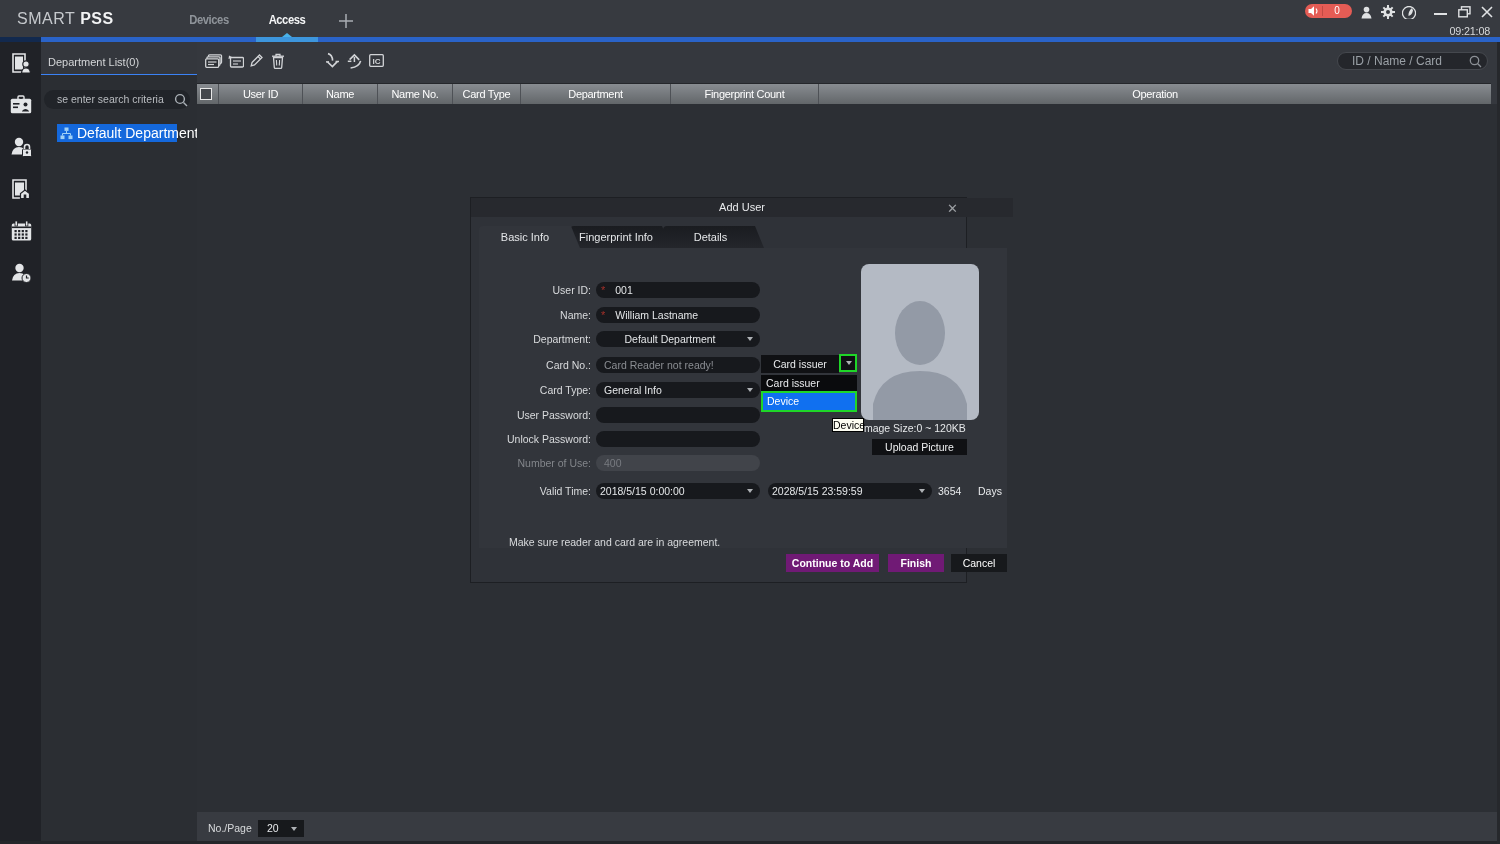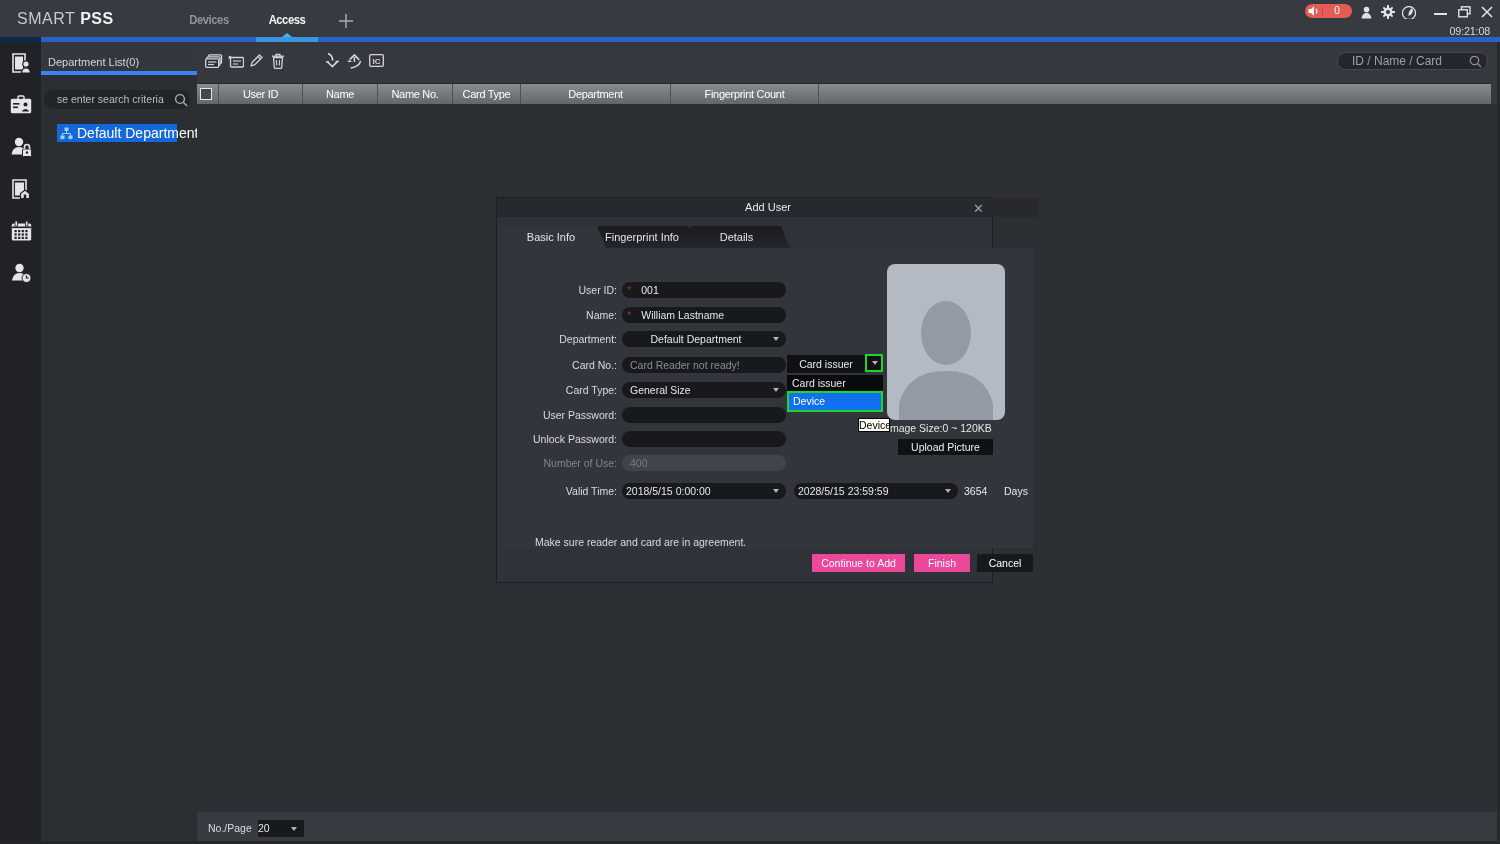--- a/index.html
+++ b/index.html
@@ -13,42 +13,42 @@
 .navtab { top:13px; font-size:12.5px; font-weight:bold; color:#8f949a; letter-spacing:-0.5px; width:80px; text-align:center; transform:scaleX(0.9); }
 #blueline { left:0; top:37px; width:1500px; height:5px; background:#2a63c8; }
 #blueline .railseg { position:absolute; left:0; top:0; width:41px; height:5px; background:#12294e; }
 #blueline .hiseg { position:absolute; left:256px; top:0; width:62px; height:5px; background:#3d96dd; }
 #blueline .notch { position:absolute; left:282px; top:-4px; width:0; height:0; border-left:5px solid transparent; border-right:5px solid transparent; border-bottom:4px solid #49b2e8; }
 #clock { right:10px; top:25px; font-size:10.8px; letter-spacing:-0.2px; color:#d7d9db; }
 
 #rail { left:0; top:42px; width:41px; height:802px; background:#202227; }
 
 #lpanel { left:41px; top:42px; width:156px; height:802px; background:#2b2e33; }
-#lphead { left:41px; top:42px; width:156px; height:33px; background:#34373d; border-bottom:4px solid #3b82f6; color:#d4d6d8; font-size:11px; line-height:40px; padding-left:7px; }
+#lphead { left:41px; top:42px; width:156px; height:33px; background:#34373d; border-bottom:1px solid #3b82f6; color:#d4d6d8; font-size:11px; line-height:40px; padding-left:7px; }
 #lpsearch { left:44px; top:90px; width:146px; height:19px; background:#212429; border-radius:10px; color:#b9bcc0; font-size:10.5px; line-height:19px; padding-left:13px; }
 #deptsel { left:57px; top:124px; width:120px; height:18px; background:#1468dc; color:#ffffff; font-size:12px; line-height:18px; }
 
 #main { left:197px; top:42px; width:1303px; height:802px; background:#35383e; }
 #tbody { left:197px; top:104px; width:1303px; height:708px; background:#2c2f34; }
 #thead { left:197px; top:84px; width:1294px; height:20px; background:linear-gradient(#888c91,#626669); display:flex; box-shadow:0 -1px 0 #25272b; }
 #thead .c { border-right:1px solid #4e5156; color:#ffffff; font-size:11px; letter-spacing:-0.3px; text-align:center; line-height:20px; }
 #botbar { left:197px; top:812px; width:1303px; height:29px; background:#383b41; }
 #botstrip { left:0px; top:841px; width:1500px; height:3px; background:#24262a; }
 #srch { left:1337px; top:52px; width:151px; height:18px; background:#24262b; border:1px solid #45484e; border-radius:10px; color:#9aa0a6; font-size:12px; line-height:16px; padding-left:14px; }
 
-#dlg { left:496px; top:197px; width:497px; height:386px; background:#2f3238; border:1px solid #1d1f23; }
+#dlg { left:470px; top:197px; width:497px; height:386px; background:#2f3238; border:1px solid #1d1f23; }
 #dlgtitle { left:0; top:0; width:542px; height:19px; background:#27292e; color:#e8eaec; font-size:11px; text-align:center; line-height:19px; }
 #dlgpanel { left:8px; top:50px; width:528px; height:300px; background:#32353b; }
 .tab { top:28px; height:22px; font-size:11px; color:#e4e6e8; line-height:22px; text-align:center; }
 .field { background:#17191d; height:16px; color:#e4e6e8; font-size:10.5px; line-height:16px;border-radius:8px; }
 .lbl { color:#d9dbdd; font-size:10.5px; height:16px; line-height:16px; text-align:right; }
 .ast { color:#a33029; font-size:11px; }
 .caret { position:absolute; right:7px; top:6px; width:0; height:0; border-left:3.5px solid transparent; border-right:3.5px solid transparent; border-top:4px solid #aeb1b5; }
 .btn { height:18px; font-size:10.5px; color:#ffffff; text-align:center; line-height:18px; }
-.blue { background:#ec4899; }
+.blue { background:#701a75;font-weight:bold; }
 .dark { background:#17191c; }
 </style>
 </head>
 <body>
 <div id="stage">
   <div class="abs" id="topbar"></div>
   <div class="abs" id="logo">SMART&nbsp;<b>PSS</b></div>
   <div class="abs navtab" style="left:169px;">Devices</div>
   <div class="abs navtab" style="left:247px;color:#f5f6f7;">Access</div>
   <svg class="abs" style="left:339px;top:14px;" width="14" height="14" viewBox="0 0 14 14">
@@ -217,28 +217,29 @@
       <line x1="8.8" y1="8.8" x2="12" y2="12" stroke="#8c9096" stroke-width="1.3"></line>
     </svg>
   <div class="abs" id="thead">
     <div class="c" style="width:22px;"></div>
     <div class="c" style="width:84px;">User ID</div>
     <div class="c" style="width:75px;">Name</div>
     <div class="c" style="width:75px;">Name No.</div>
     <div class="c" style="width:68px;">Card Type</div>
     <div class="c" style="width:150px;">Department</div>
     <div class="c" style="width:148px;">Fingerprint Count</div>
+    <div class="c" style="flex:1;border-right:none;">Operation</div>
   </div>
   <div class="abs" id="chk" style="left:200px;top:88px;width:12px;height:12px;border:1px solid #e8e8e8;background:#44474c;"></div>
   <div class="abs" id="srch">ID / Name / Card</div>
   <div class="abs" id="botbar"></div>
   <div class="abs" id="botstrip"></div>
   <div class="abs" style="left:1497px;top:42px;width:3px;height:802px;background:#26282c;"></div>
   <div class="abs" style="left:208px;top:822px;color:#d8dadc;font-size:10.5px;">No./Page</div>
-  <div class="abs" style="left:258px;top:820px;width:46px;height:17px;background:#17191c;color:#e8eaec;font-size:10.5px;line-height:17px;">20<span class="caret" style="top:7px;border-left-width:3px;border-right-width:3px;"></span></div>
+  <div class="abs" style="left:258px;top:820px;width:46px;height:17px;background:#17191c;color:#e8eaec;font-size:10.5px;line-height:17px;padding-left:9px;">20<span class="caret" style="top:7px;border-left-width:3px;border-right-width:3px;"></span></div>
 
   <div class="abs" id="dlg">
     <div class="abs" id="dlgtitle">Add User</div>
     <div class="abs" style="right:8px;top:3px;color:#9da0a4;font-size:13px;">✕</div>
     <div class="abs" style="left:192px;top:28px;width:101px;height:22px;background:linear-gradient(#1a1c20,#24262b);border-radius:4px 0 0 0;clip-path:polygon(0 0, 92px 0, 101px 22px, 0 22px);"></div>
     <div class="abs" style="left:99px;top:28px;width:101px;height:22px;background:linear-gradient(#1a1c20,#24262b);border-radius:4px 0 0 0;clip-path:polygon(0 0, 92px 0, 101px 22px, 0 22px);"></div>
     <div class="abs" style="left:8px;top:28px;width:101px;height:22px;background:#32353b;border-radius:4px 0 0 0;clip-path:polygon(0 0, 92px 0, 101px 22px, 0 22px);"></div>
     <div class="abs tab" style="left:8px;top:28px;width:92px;">Basic Info</div>
     <div class="abs tab" style="left:100px;top:28px;width:90px;">Fingerprint Info</div>
     <div class="abs tab" style="left:192px;top:28px;width:95px;">Details</div>
@@ -246,21 +247,21 @@
 
     <div class="abs lbl" style="left:0px;top:84px;width:120px;">User ID:</div>
     <div class="abs field" style="left:125px;top:84px;width:164px;"><span class="ast" style="margin-left:5px;">*</span><span style="margin-left:10px;">001</span></div>
     <div class="abs lbl" style="left:0px;top:109px;width:120px;">Name:</div>
     <div class="abs field" style="left:125px;top:109px;width:164px;"><span class="ast" style="margin-left:5px;">*</span><span style="margin-left:10px;">William Lastname</span></div>
     <div class="abs lbl" style="left:0px;top:133px;width:120px;">Department:</div>
     <div class="abs field" style="left:125px;top:133px;width:164px;text-align:center;padding-right:16px;">Default Department<span class="caret"></span></div>
     <div class="abs lbl" style="left:0px;top:159px;width:120px;">Card No.:</div>
     <div class="abs field" style="left:125px;top:159px;width:164px;color:#8a8d92;"><span style="margin-left:8px;">Card Reader not ready!</span></div>
     <div class="abs lbl" style="left:0px;top:184px;width:120px;">Card Type:</div>
-    <div class="abs field" style="left:125px;top:184px;width:164px;"><span style="margin-left:8px;">General Size</span><span class="caret"></span></div>
+    <div class="abs field" style="left:125px;top:184px;width:164px;"><span style="margin-left:8px;">General Info</span><span class="caret"></span></div>
     <div class="abs lbl" style="left:0px;top:209px;width:120px;">User Password:</div>
     <div class="abs field" style="left:125px;top:209px;width:164px;"></div>
     <div class="abs lbl" style="left:0px;top:233px;width:120px;">Unlock Password:</div>
     <div class="abs field" style="left:125px;top:233px;width:164px;"></div>
     <div class="abs lbl" style="left:0px;top:257px;width:120px;color:#83868b;">Number of Use:</div>
     <div class="abs field" style="left:125px;top:257px;width:164px;background:#41444a;color:#787b80;"><span style="margin-left:8px;">400</span></div>
     <div class="abs lbl" style="left:0px;top:285px;width:120px;">Valid Time:</div>
     <div class="abs field" style="left:125px;top:285px;width:164px;"><span style="margin-left:4px;">2018/5/15 0:00:00</span><span class="caret"></span></div>
     <div class="abs field" style="left:297px;top:285px;width:164px;"><span style="margin-left:4px;">2028/5/15 23:59:59</span><span class="caret"></span></div>
     <div class="abs" style="left:467px;top:287px;color:#e8eaec;font-size:10.5px;">3654</div>

